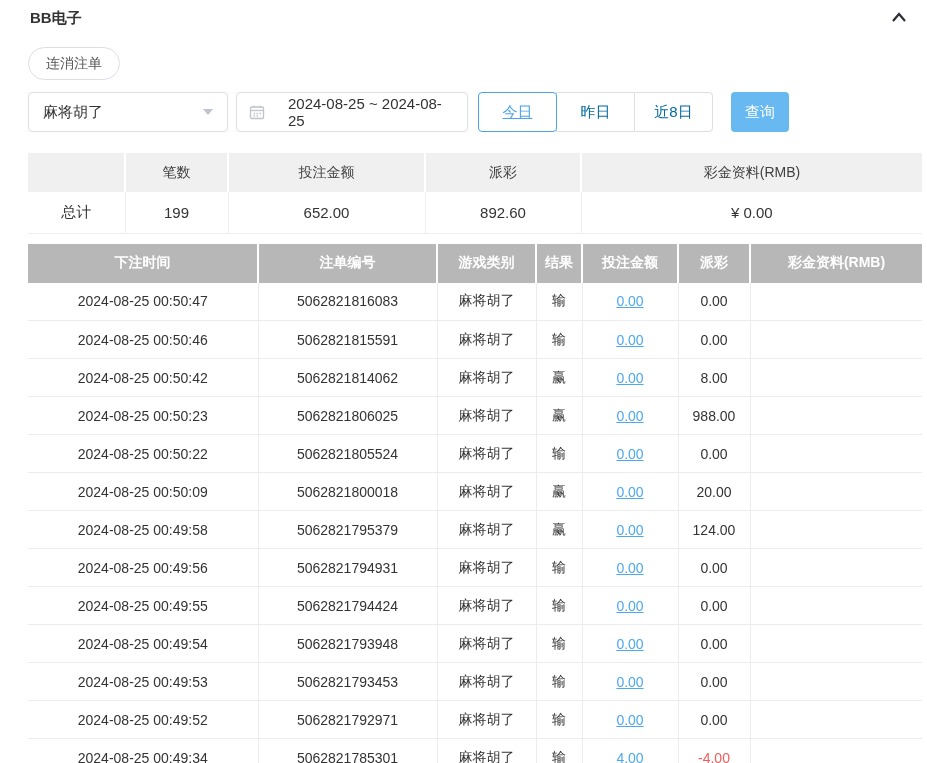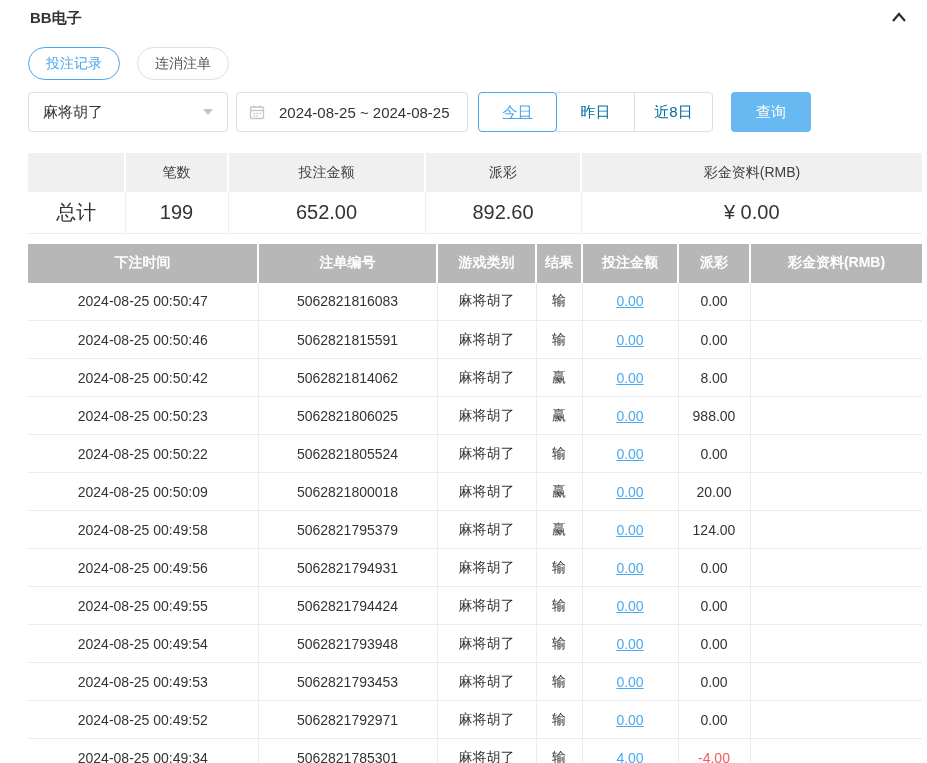--- a/index.html
+++ b/index.html
@@ -36,45 +36,45 @@
   
   .controls{margin-top:12px;display:flex;align-items:center;}
   .select{
     width:200px;height:40px;border:1px solid var(--ctl-border);border-radius:4px;
     display:flex;align-items:center;justify-content:space-between;
     padding:0 14px;font-size:15px;cursor:pointer;background:#fff;
   }
   .caret{width:0;height:0;border-left:5px solid transparent;border-right:5px solid transparent;border-top:6px solid #c0c4cc;}
   .date-input{
     width:232px;height:40px;border:1px solid var(--ctl-border);border-radius:4px;
-    display:flex;align-items:center;gap:14px;padding:16px 12px;font-size:15px;
+    display:flex;align-items:center;gap:23px;padding:16px 12px;font-size:15px;
     margin-left:8px;cursor:pointer;background:#fff;
   }
   .btn-group{display:flex;margin-left:10px;}
   .quick{
     height:40px;width:79px;background:#fff;border:1px solid var(--ctl-border);
     color:#0369a1;font-size:15px;cursor:pointer;font-family:inherit;margin-left:-1px;
   }
   .quick:first-child{border-radius:4px 0 0 4px;margin-left:0;}
   .quick:last-child{border-radius:0 4px 4px 0;}
   .quick.active{border:1px solid var(--accent);color:var(--accent);border-radius:4px;position:relative;z-index:1;text-decoration:underline;}
   .search-btn{
-    width:80px;height:40px;margin-left:18px;background:var(--btn-blue);color:#fff;
+    width:58px;height:40px;margin-left:18px;background:var(--btn-blue);color:#fff;
     border:none;border-radius:4px;font-size:15px;cursor:pointer;font-family:inherit;
   }
   
   table{border-collapse:collapse;table-layout:fixed;width:894px;}
   .summary{margin-top:21px;}
   .summary th{
     background:var(--summary-header);height:39px;font-size:14px;font-weight:normal;
     color:#404040;text-align:center;border-right:2px solid #fff;
   }
   .summary th:last-child{border-right:none;}
   .summary td{
-    height:41px;text-align:center;font-size:20px;background:#fff;
+    height:41px;text-align:center;font-size:15px;background:#fff;
     border-right:1px solid #ebeef5;border-bottom:1px solid #ebeef5;
   }
   .summary td:last-child{border-right:none;}
   
   .records{margin-top:10px;}
   .records th{
     background:var(--table-header);color:#fff;font-size:14px;font-weight:bold;
     height:39px;text-align:center;border-right:2px solid #fff;
   }
   .records th:last-child{border-right:none;}
@@ -94,21 +94,20 @@
   <div class="title-row">
     <span class="page-title">BB电子</span>
     <span class="chev">
       <svg width="18" height="16" viewBox="0 0 18 16">
           <polyline points="3,11 9,4 15,11" fill="none" stroke="#2b2f36" stroke-width="2.2"></polyline>
         </svg>
     </span>
   </div>
 
   <div class="tabs">
-    <button class="tab active">投注记录</button>
     <button class="tab">连消注单</button>
   </div>
 
   <div class="controls">
     <div class="select">
       <span>麻将胡了</span>
       <span class="caret"></span>
     </div>
     <div class="date-input">
       <span style="display:inline-flex;">

